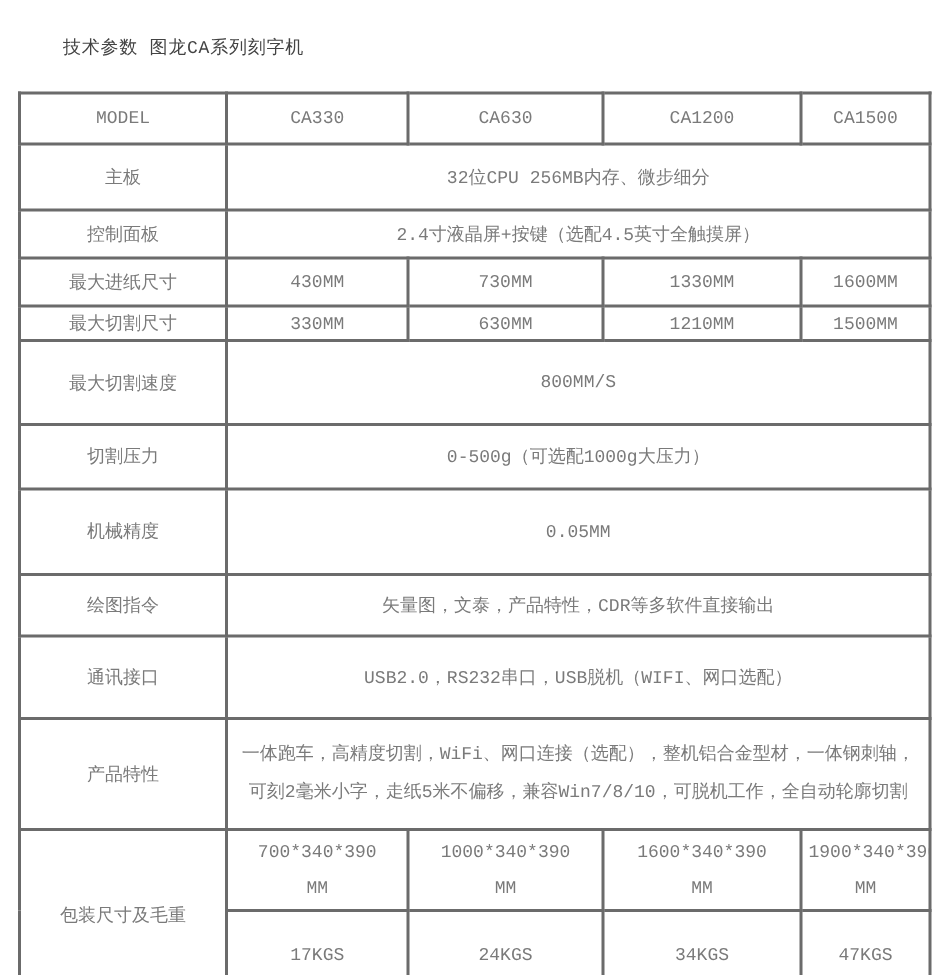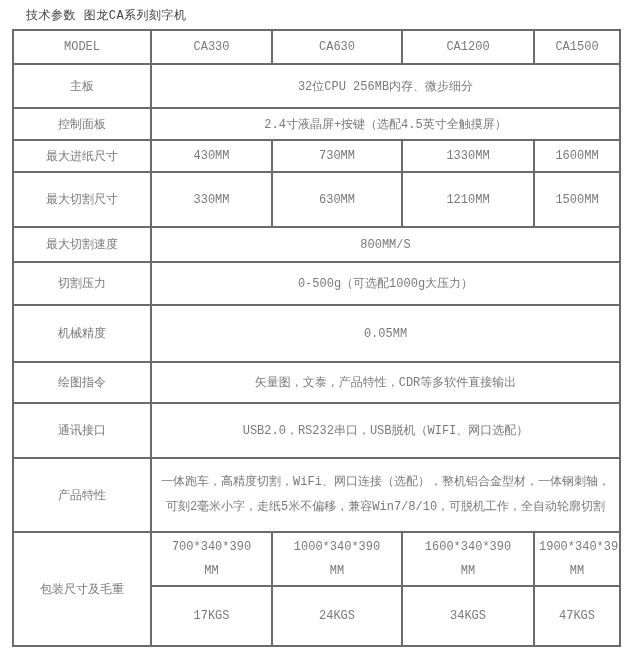--- a/index.html
+++ b/index.html
@@ -11,21 +11,21 @@
     font-family: "Liberation Mono", "DejaVu Sans Mono", monospace;
     color: #757575;
   }
   .page {
     width: 631px;
     height: 650px;
     background: #ffffff;
     overflow: hidden;
   }
   .page-title {
-    margin: 0;
+    margin: 16px;
     padding: 7px 0 5px 26px;
     font-size: 12px;
     font-weight: normal;
     color: #434343;
     letter-spacing: 0.5px;
   }
   table.spec-table {
     border-collapse: collapse;
     table-layout: fixed;
     margin-left: 12px;
@@ -85,29 +85,29 @@
     </tr>
 
     <tr style="height:32px">
       <td>最大进纸尺寸</td>
       <td>430MM</td>
       <td>730MM</td>
       <td>1330MM</td>
       <td>1600MM</td>
     </tr>
 
-    <tr style="height:55px">
+    <tr style="height:23px">
       <td>最大切割尺寸</td>
       <td>330MM</td>
       <td>630MM</td>
       <td>1210MM</td>
       <td>1500MM</td>
     </tr>
 
-    <tr style="height:35px">
+    <tr style="height:56px">
       <td>最大切割速度</td>
       <td colspan="4">800MM/S</td>
     </tr>
 
     <tr style="height:43px">
       <td>切割压力</td>
       <td colspan="4">0-500g（可选配1000g大压力）</td>
     </tr>
 
     <tr style="height:57px">

